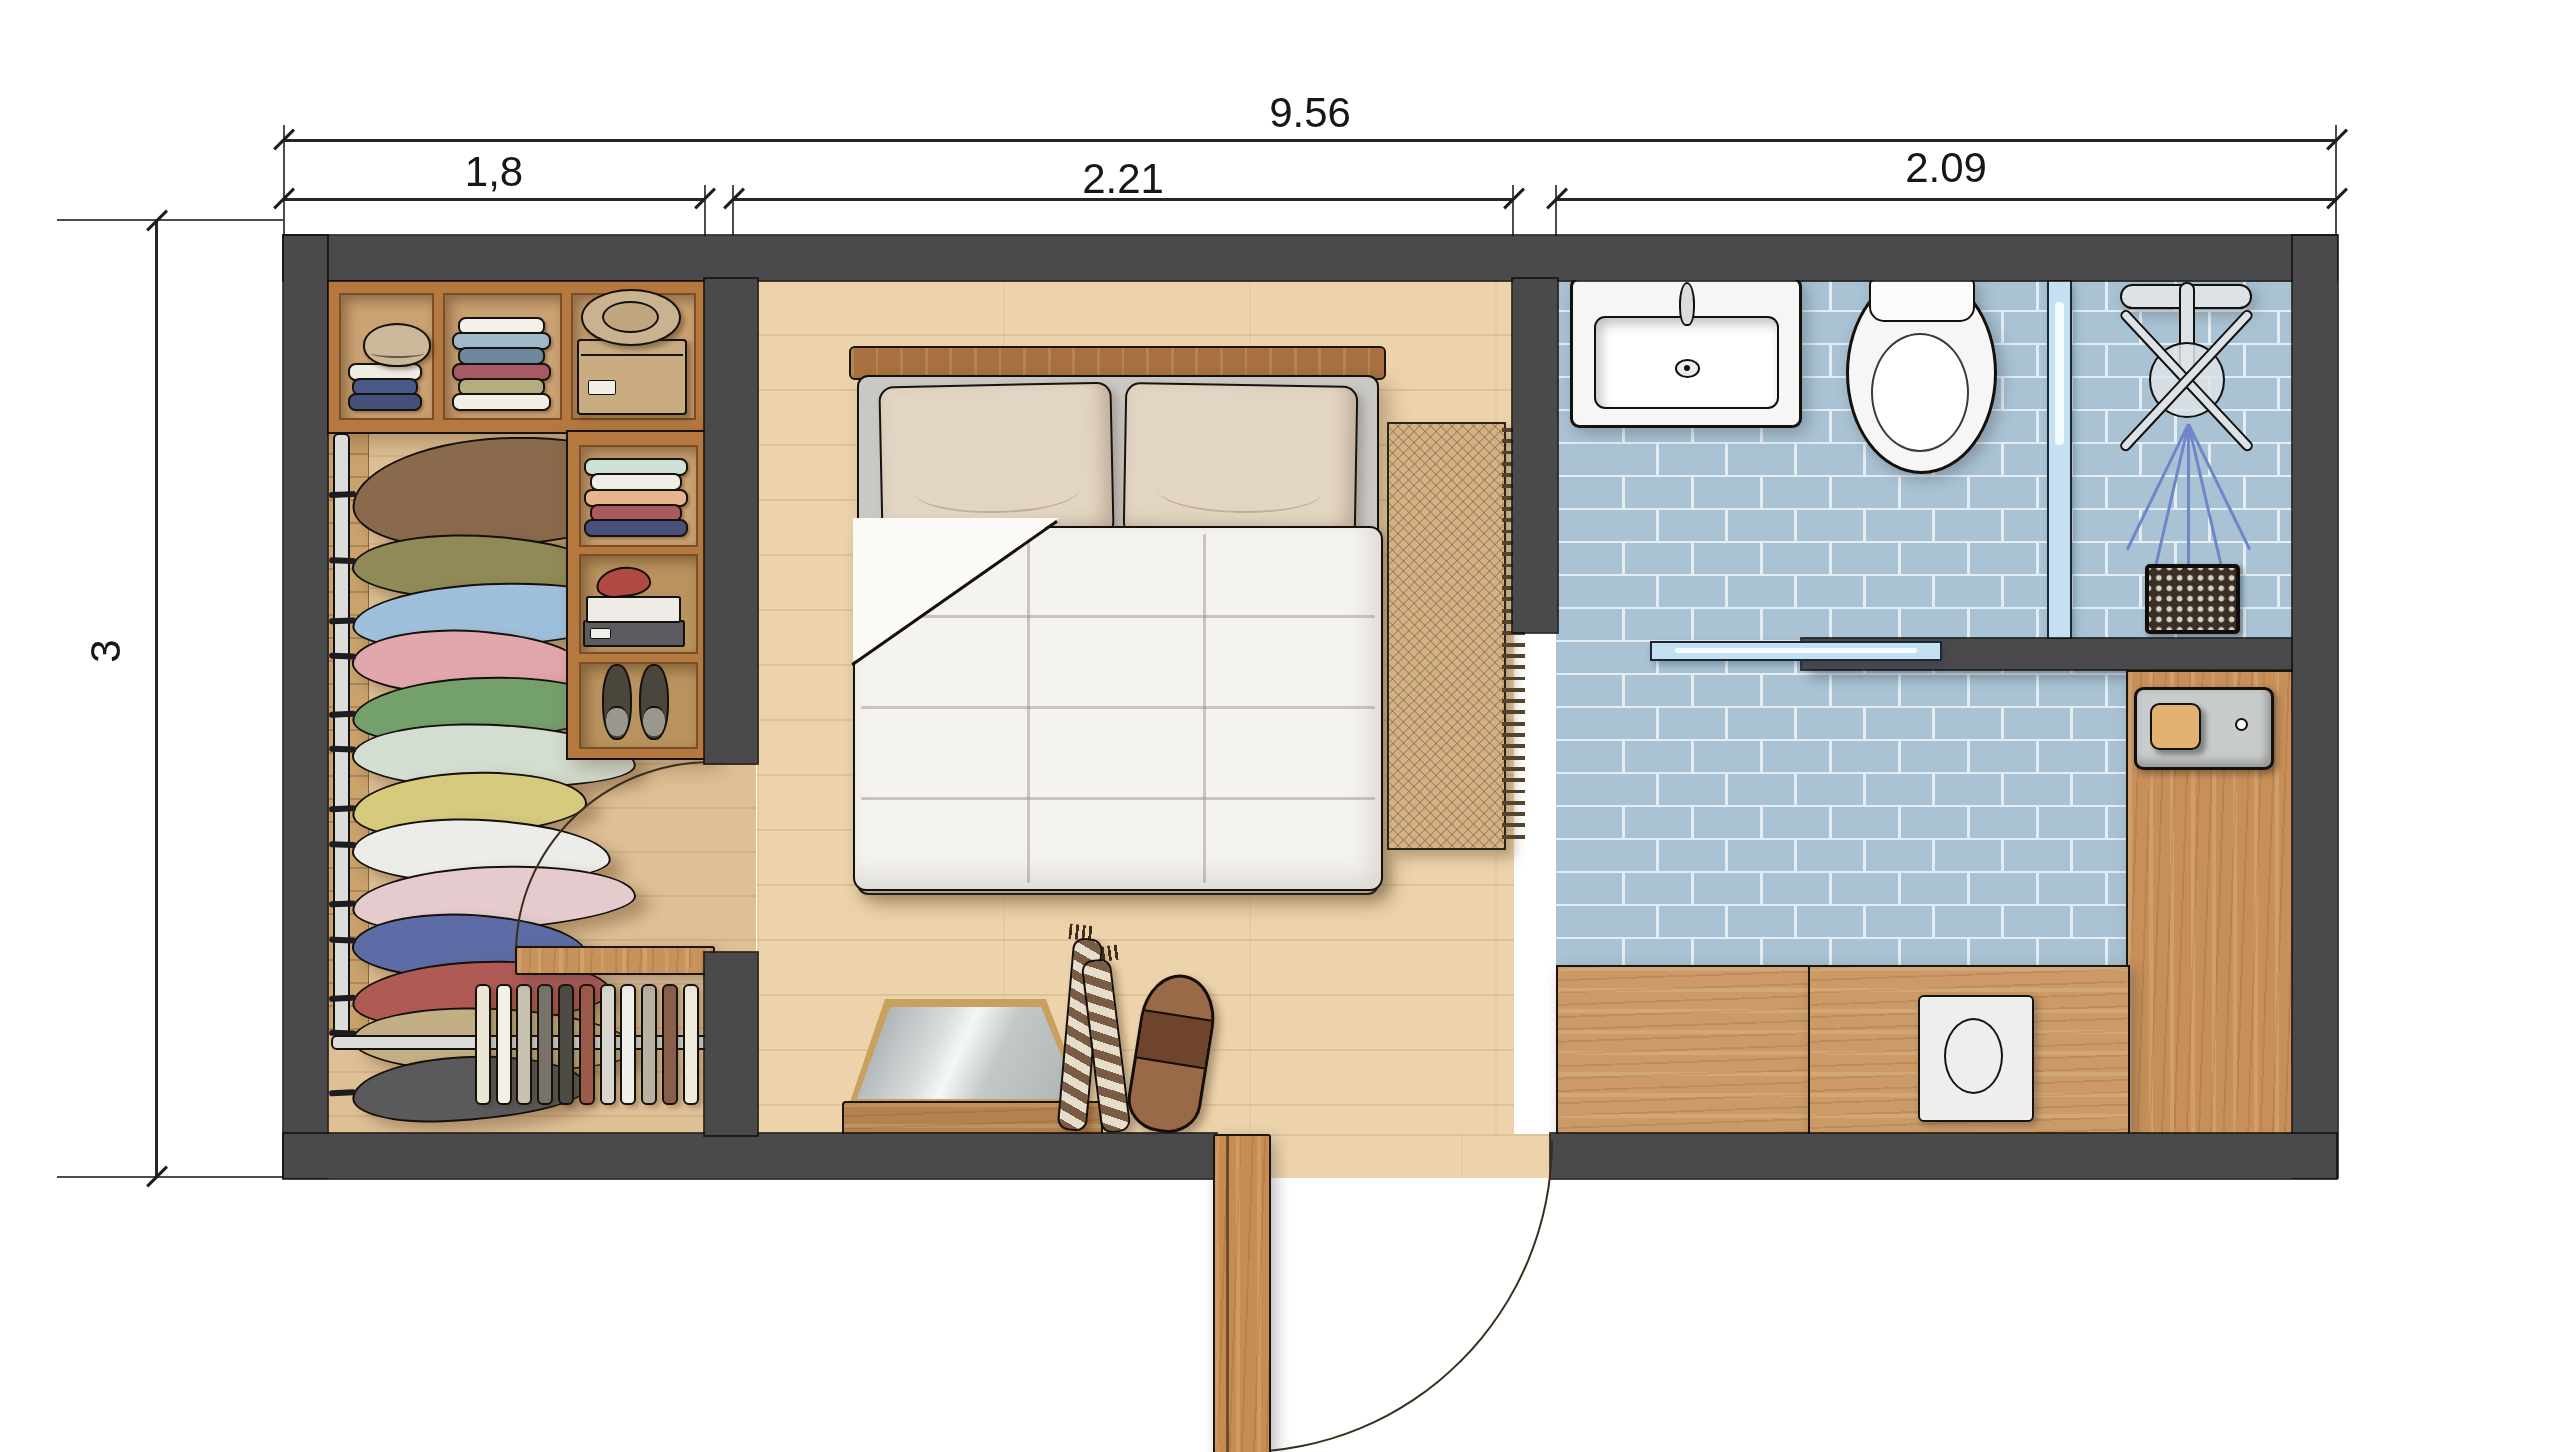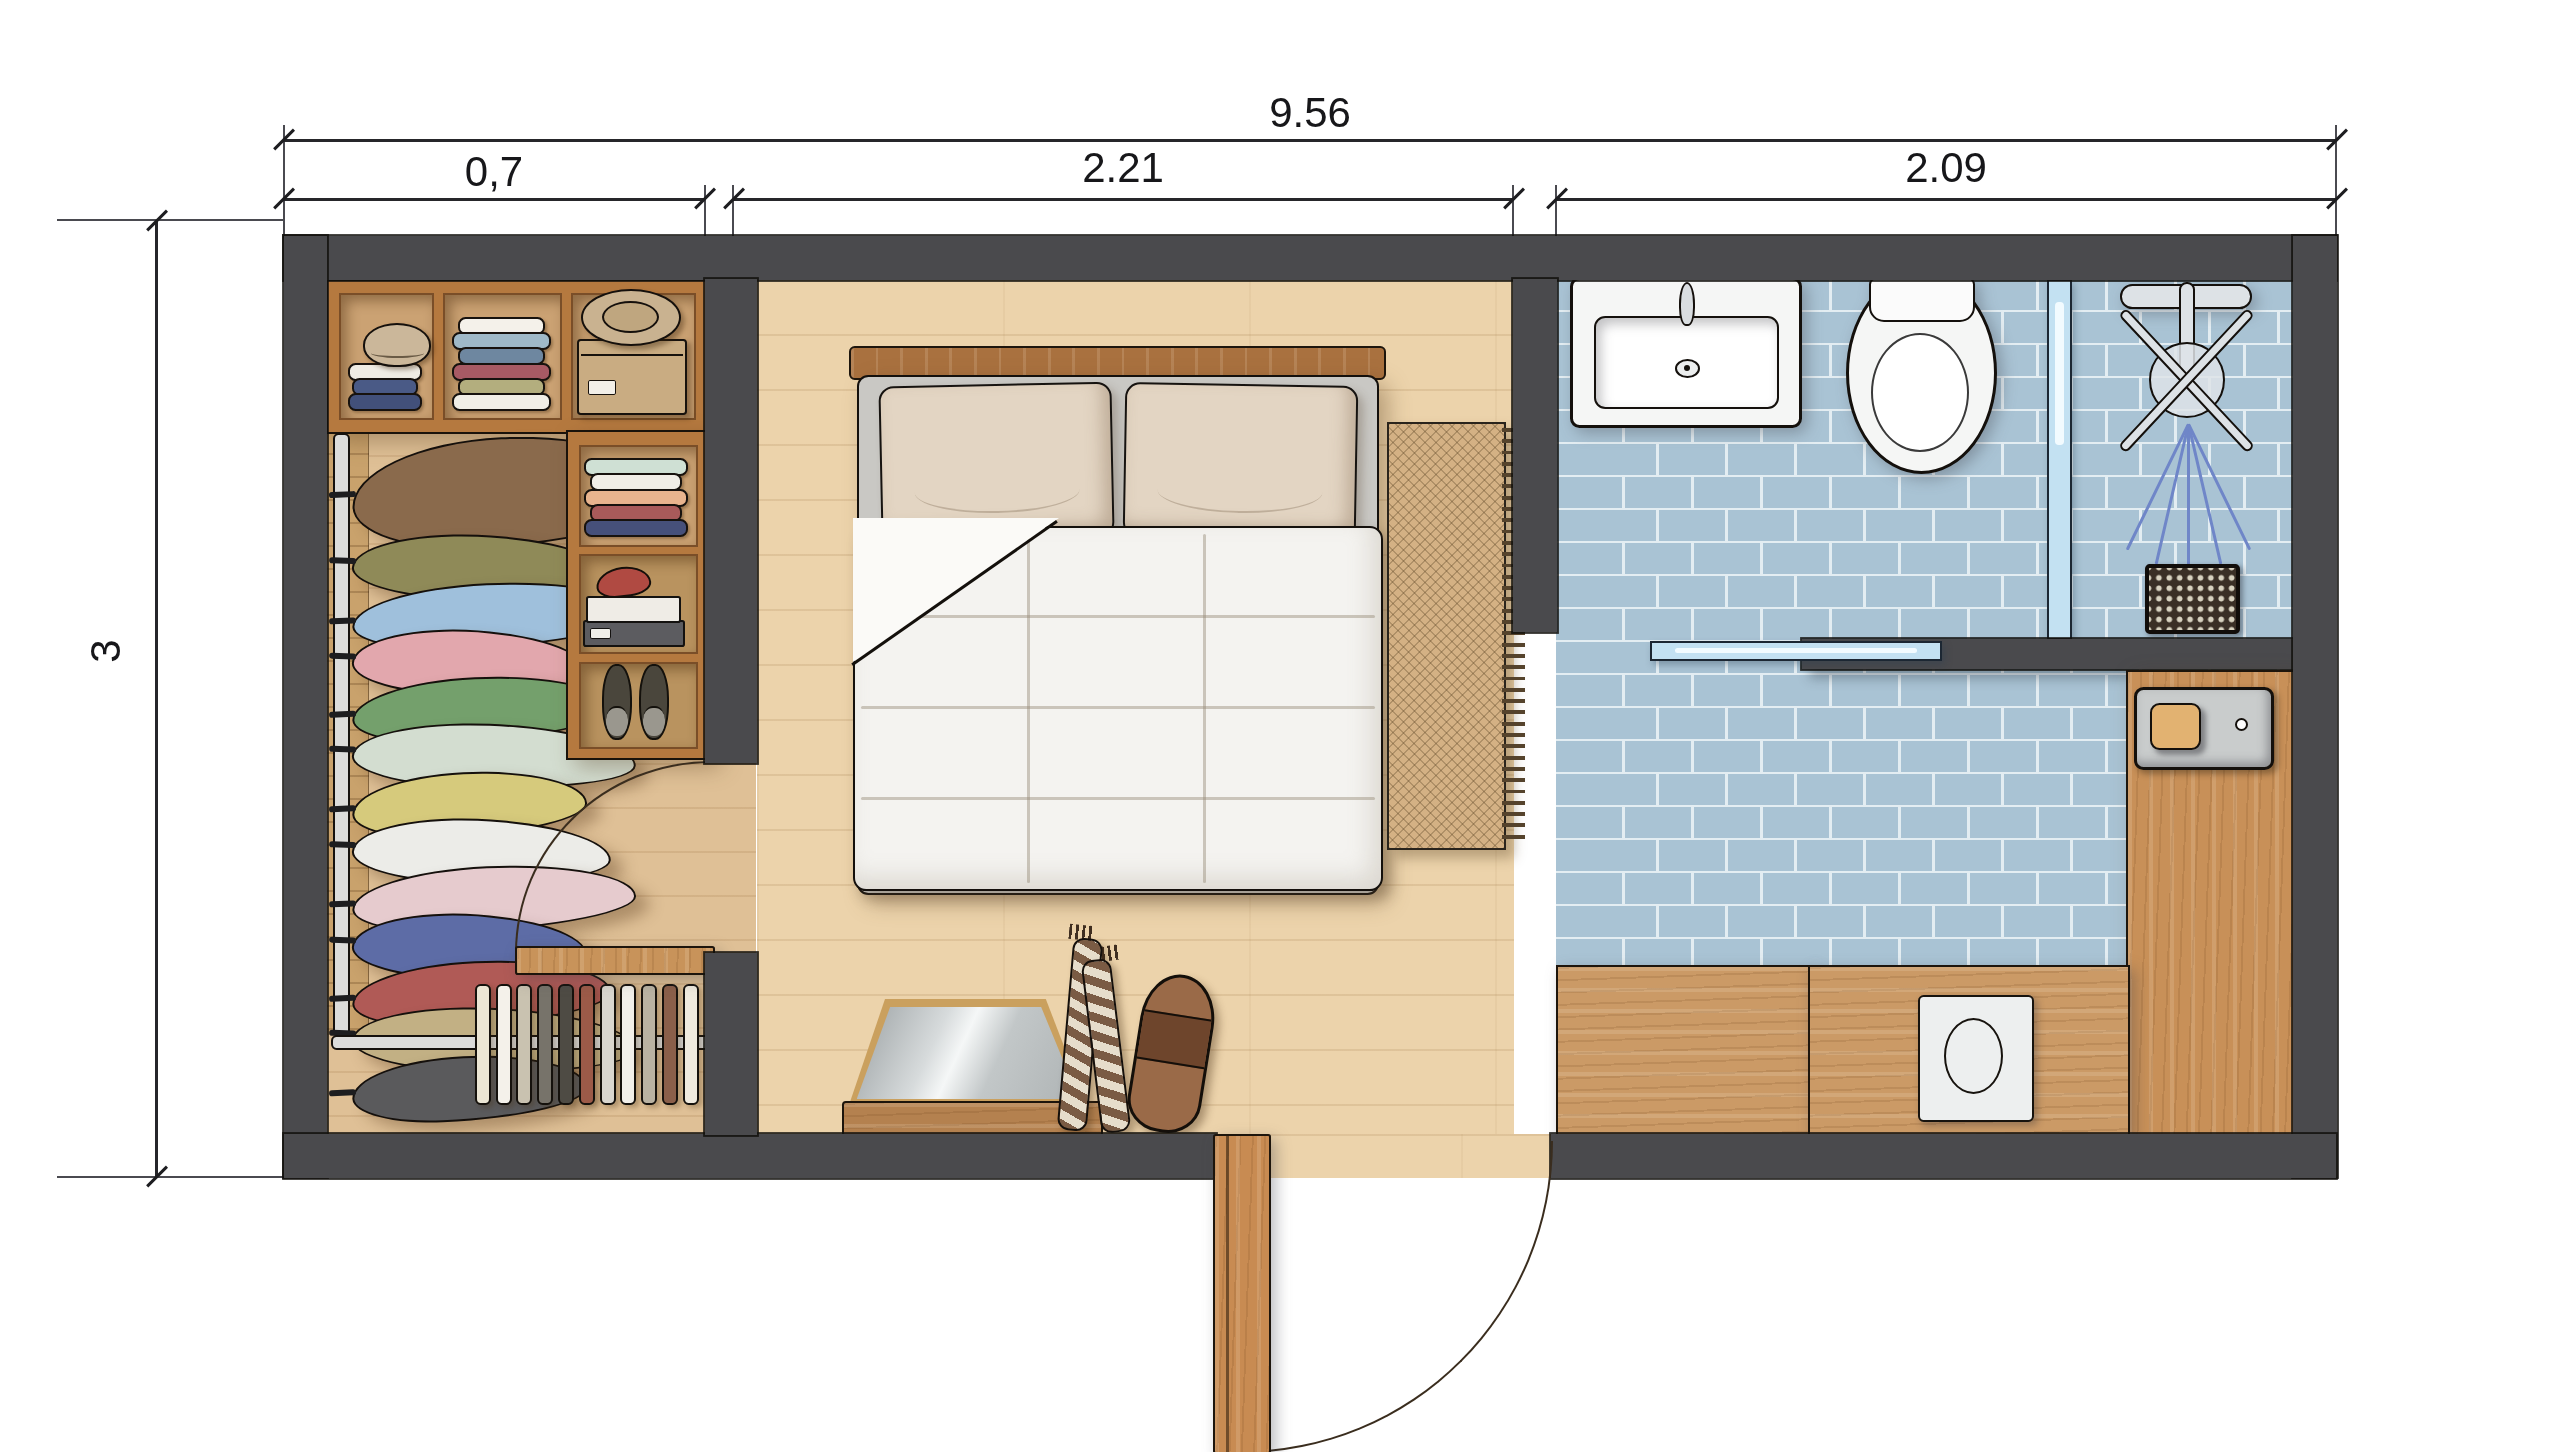--- a/index.html
+++ b/index.html
@@ -94,22 +94,22 @@
   <div class="tick" style="left:270px;top:197px;"></div>
   <div class="tick" style="left:691px;top:197px;"></div>
   <div class="tick" style="left:720px;top:197px;"></div>
   <div class="tick" style="left:1500px;top:197px;"></div>
   <div class="tick" style="left:1543px;top:197px;"></div>
   <div class="tick" style="left:2323px;top:197px;"></div>
   <div class="tick" style="left:143px;top:219px;"></div>
   <div class="tick" style="left:143px;top:1175px;"></div>
 
   <div class="dim-label" style="left:1310px;top:89px;">9.56</div>
-  <div class="dim-label" style="left:494px;top:148px;">0,7</div>
-  <div class="dim-label" style="left:1123px;top:144px;">2.21</div>
+  <div class="dim-label" style="left:494px;top:148px;">1,8</div>
+  <div class="dim-label" style="left:1123px;top:155px;">2.21</div>
   <div class="dim-label" style="left:1946px;top:144px;">2.09</div>
   <div class="dim-label" style="left:106px;top:651px;transform:translate(-50%,-50%) rotate(-90deg);">3</div>
 
   <div class="closet-floor" style="left:326px;top:279px;width:430px;height:856px;"></div>
   <div class="side-panel" style="left:326px;top:430px;width:42px;height:605px;"></div>
   <div class="wood-floor" style="left:757px;top:279px;width:757px;height:856px;"></div>
   <div class="wood-floor" style="left:1215px;top:1134px;width:336px;height:44px;"></div>
   <div class="tile-wrap" id="bath-tiles" style="left:1556px;top:279px;width:738px;height:856px;">
       <div style="height: 31px; border-bottom: 2.8px solid rgb(227, 237, 242); background: repeating-linear-gradient(90deg, rgb(169, 195, 212) 0px, rgb(169, 195, 212) 66px, rgb(227, 237, 242) 66px, rgb(227, 237, 242) 69px) 0px;"></div>
       <div style="height: 31px; border-bottom: 2.8px solid rgb(227, 237, 242); background: repeating-linear-gradient(90deg, rgb(169, 195, 212) 0px, rgb(169, 195, 212) 66px, rgb(227, 237, 242) 66px, rgb(227, 237, 242) 69px) 34px;"></div>

